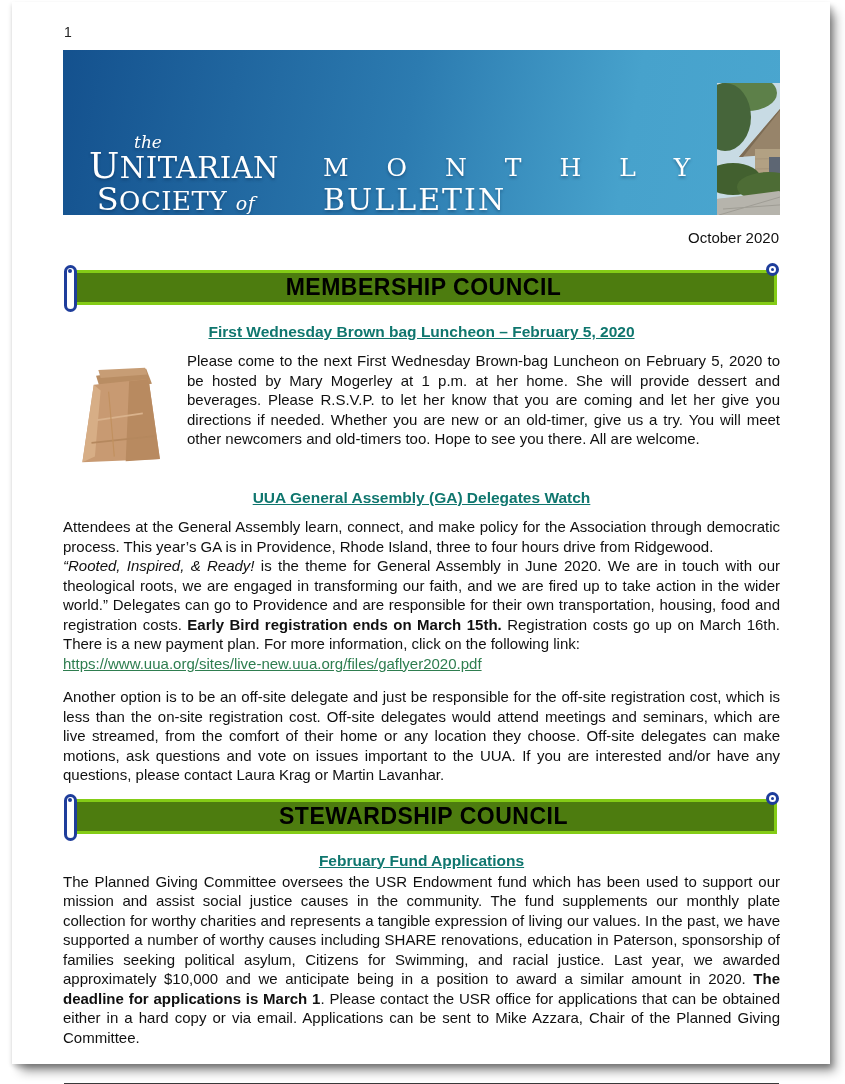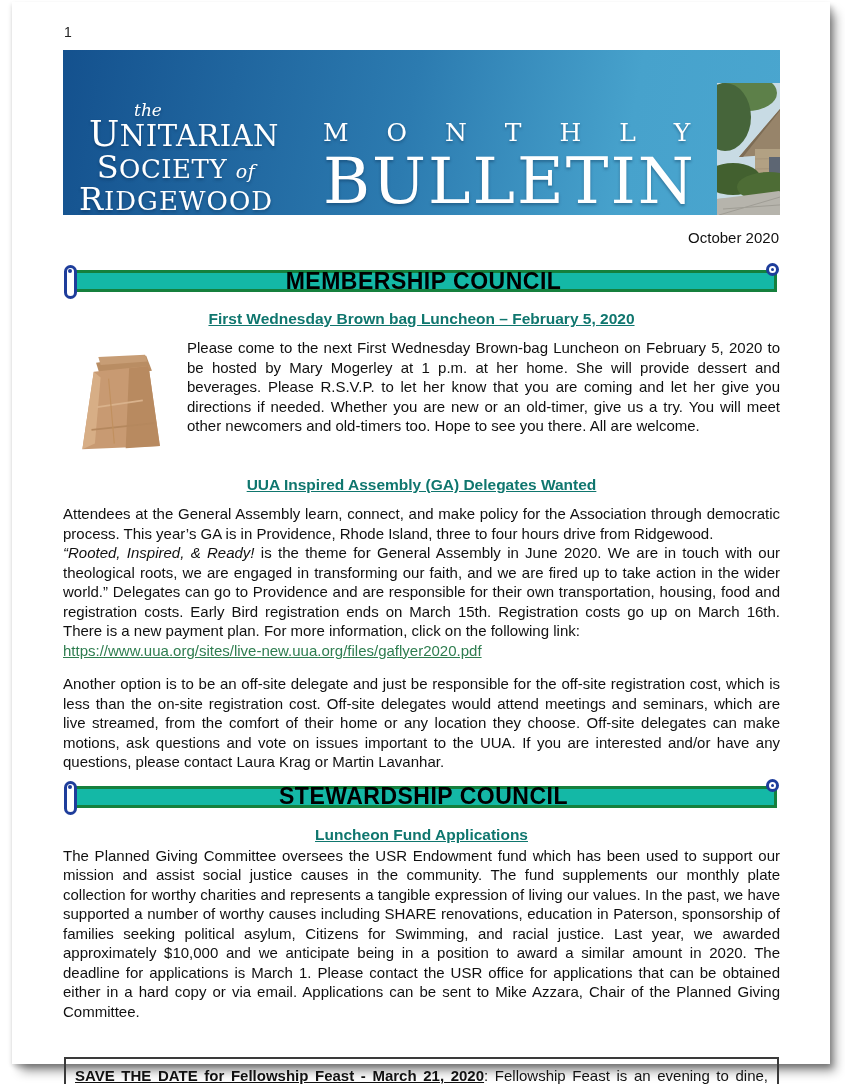--- a/index.html
+++ b/index.html
@@ -55,32 +55,32 @@
     margin: 12px 0; flex: none;
   }
   .masthead-title {
     flex: 1;
     color: #fff;
     font-family: "DejaVu Serif", serif;
     padding: 28px 12px 0 32px;
     text-shadow: 0 2px 3px rgba(0,30,60,0.35);
   }
   .title-monthly { font-size: 25px; letter-spacing: 15px; line-height: 1.05; white-space: nowrap; }
-  .title-bulletin { font-size: 64px; letter-spacing: 2px; line-height: 1.05; margin-top: 2px; }
+  .title-bulletin { font-size: 30px; letter-spacing: 2px; line-height: 1.05; margin-top: 2px; }
   .masthead-photo { width: 167px; flex: none; }
   .masthead-photo svg { display: block; }
 
   .issue-date { text-align: right; font-size: 15px; margin: 14px 1px 0 0; }
 
   
   .scroll-banner {
     position: relative;
-    height: 22px;
-    border: 3px solid #15803d;
-    background: #14b8a6;
+    height: 35px;
+    border: 3px solid #84cc16;
+    background: #4d7c0f;
     margin: 24px 3px 0 7px;
     display: flex; align-items: center; justify-content: center;
   }
   .scroll-rod {
     position: absolute; left: -9px; top: -8px; bottom: -10px; width: 13px;
     background: #fff; border: 3px solid #1e3d9b; border-radius: 7px;
   }
   .scroll-rod::before {
     content: ""; position: absolute; left: 1px; top: 1px;
     width: 4px; height: 4px; border-radius: 50%; background: #1e3d9b;
@@ -99,21 +99,21 @@
 
   
   .sub-heading {
     text-align: center; font-size: 15.5px; font-weight: 700;
     text-decoration: underline; margin: 18px 0 10px 0; color: #0f766e;
   }
   .para {
     font-size: 15px; line-height: 1.3; text-align: justify;
     margin: 0 0 14px 0; color: #101010;
   }
-  .bold { font-weight: 400; }
+  .bold { font-weight: 700; }
   .italic { font-style: italic; }
   .doc-link { color: #2e7d4f; text-decoration: underline; }
   .luncheon-block { overflow: hidden; min-height: 118px; }
   .bag-figure { float: left; width: 114px; height: 116px; margin: 2px 10px 2px 0; }
   .bag-figure svg { display: block; }
   .luncheon-text { }
 
   
   .save-box {
     border: 2px solid #3a3a3a;
@@ -128,21 +128,20 @@
 
 <div class="sheet">
 
   <div class="page-number">1</div>
 
   <header class="masthead">
     <div class="logo">
       <div class="logo-the">the</div>
       <div class="logo-l1">UNITARIAN</div>
       <div class="logo-l2"><span>SOCIETY</span> <span class="logo-of">of</span></div>
-      <div class="logo-l3">RIDGEWOOD</div>
     </div>
     <div class="masthead-divider"></div>
     <div class="masthead-title">
       <div class="title-monthly">M O N T H L Y</div>
       <div class="title-bulletin">BULLETIN</div>
     </div>
     <div class="masthead-photo">
       <svg width="167" height="132" viewBox="0 0 167 132" xmlns="http://www.w3.org/2000/svg">
         <rect width="167" height="132" fill="#c8dbe4"></rect>
         <ellipse cx="30" cy="10" rx="30" ry="18" fill="#5d8049"></ellipse>
@@ -203,31 +202,31 @@
         <polygon points="58,24 75,22 85,92 55,94" fill="#b88a60"></polygon>
         <polygon points="27,27 33,32 28,90 17,95" fill="#d7ae86"></polygon>
         <path d="M30,58 L70,52" stroke="#d9b28c" stroke-width="1.5" fill="none"></path>
         <path d="M25,78 L80,72" stroke="#b5885e" stroke-width="1.5" fill="none"></path>
         <path d="M40,33 L45,90" stroke="#c1905f" stroke-width="1" fill="none"></path>
       </svg>
     </div>
     <p class="para luncheon-text">Please come to the next First Wednesday Brown-bag Luncheon on February 5, 2020 to be hosted by Mary Mogerley at 1 p.m. at her home. She will provide dessert and beverages. Please R.S.V.P. to let her know that you are coming and let her give you directions if needed.  Whether you are new or an old-timer, give us a try. You will meet other newcomers and old-timers too. Hope to see you there. All are welcome.</p>
   </div>
 
-  <h2 class="sub-heading">UUA Inspired Assembly (GA) Delegates Wanted</h2>
+  <h2 class="sub-heading">UUA General Assembly (GA) Delegates Watch</h2>
 
   <p class="para"><span>Attendees at the General Assembly learn, connect, and make policy for the Association through democratic process.  This year’s GA is in Providence, Rhode Island, three to four hours drive from Ridgewood.</span><br><span class="italic">“Rooted, Inspired, &amp; Ready!</span><span> is the theme for General Assembly in June 2020. We are in touch with our theological roots, we are engaged in transforming our faith, and we are fired up to take action in the wider world.” Delegates can go to Providence and are responsible for their own transportation, housing, food and registration costs. </span><span class="bold">Early Bird registration ends on March 15th.</span><span>  Registration costs go up on March 16th.  There is a new payment plan.  For more information, click on the following link:</span><br><a href="#" class="doc-link">https://www.uua.org/sites/live-new.uua.org/files/gaflyer2020.pdf</a></p>
 
   <p class="para">Another option is to be an off-site delegate and just be responsible for the off-site registration cost, which is less than the on-site registration cost.  Off-site delegates would attend meetings and seminars, which are live streamed, from the comfort of their home or any location they choose.  Off-site delegates can make motions, ask questions and vote on issues important to the UUA. If you are interested and/or have any questions, please contact Laura Krag or Martin Lavanhar.</p>
 
   <div class="scroll-banner" style="margin-top:12px;">
     <span class="scroll-rod"></span>
     <span class="scroll-curl"></span>
     <h1>STEWARDSHIP COUNCIL</h1>
   </div>
 
-  <h2 class="sub-heading" style="margin-bottom:2px;">Luncheon Fund Applications</h2>
+  <h2 class="sub-heading" style="margin-bottom:2px;">February Fund Applications</h2>
 
   <p class="para"><span>The Planned Giving Committee oversees the USR Endowment fund which has been used to support our mission and assist social justice causes in the community. The fund supplements our monthly plate collection for worthy charities and represents a tangible expression of living our values. In the past, we have supported a number of worthy causes including SHARE renovations, education in Paterson, sponsorship of families seeking political asylum, Citizens for Swimming,  and racial justice. Last year, we awarded approximately $10,000 and we anticipate being in a position to award a similar amount in 2020. </span><span class="bold">The deadline for applications is March 1</span><span>. Please contact the USR office for applications that can be obtained either in a hard copy or via email. Applications can be sent to Mike Azzara, Chair of the Planned Giving Committee.</span></p>
 
   <div class="save-box"><span class="save-lead">SAVE THE DATE for Fellowship Feast - March 21, 2020</span><span class="bold">:</span><span>  Fellowship Feast is an evening to dine, connect, and celebrate the success of the Budget Drive.  Child care will be offered.  Watch for further details!</span></div>
 
 </div>
 
 </body></html>

